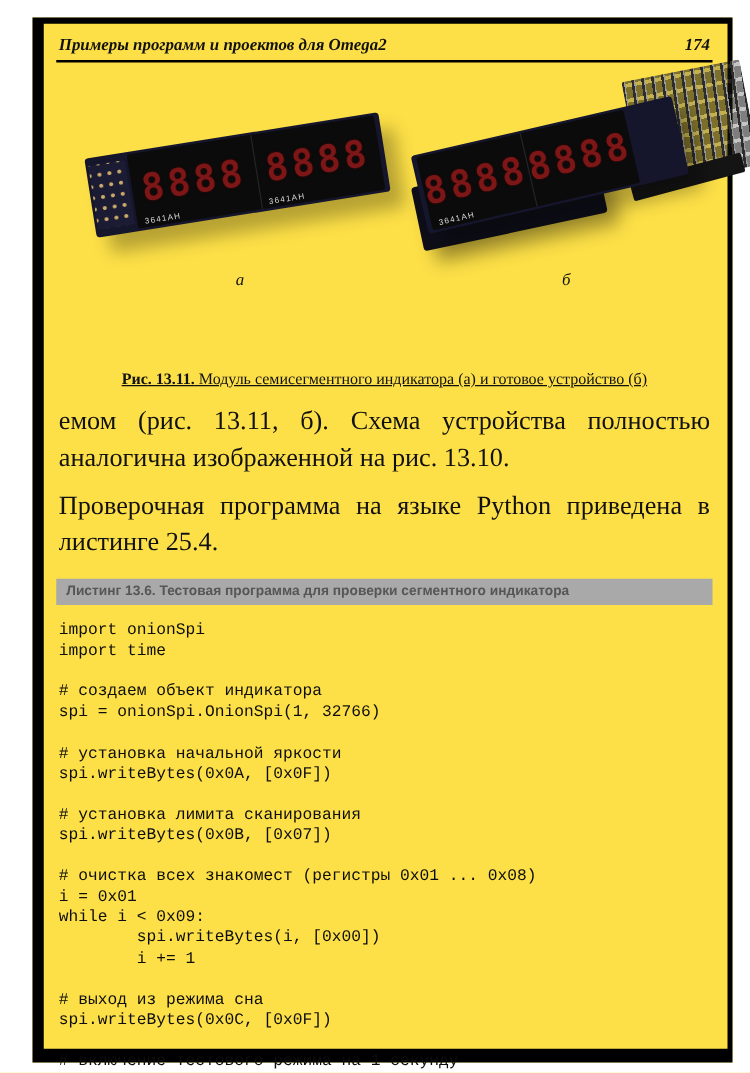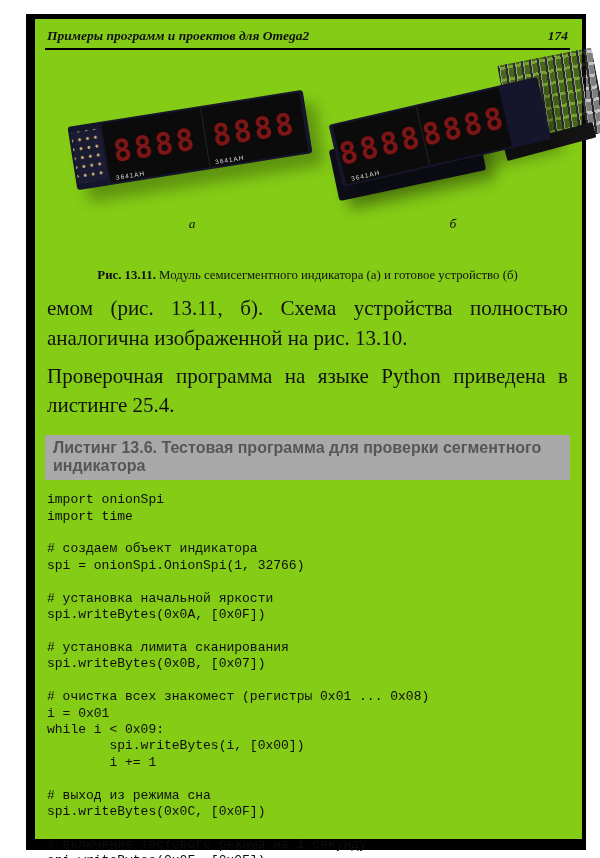--- a/index.html
+++ b/index.html
@@ -3,21 +3,21 @@
 <meta charset="utf-8">
 <style>
   html,body{margin:0;padding:0;background:#ffffff;}
   body{width:600px;height:858px;position:relative;font-family:"Liberation Serif",serif;color:#111;overflow:hidden;}
 
   
   .frame{
     position:absolute; left:26px; top:14px; right:14px; bottom:8px;
     border-left:9px solid #000; border-top:5px solid #000;
     border-right:4px solid #000; border-bottom:11px solid #000;
-    background:#84cc16;
+    background:#fde047;
   }
   .inner{position:absolute; inset:0; padding:6px 12px 0 10px;}
 
   
   .runhead{
     display:flex; justify-content:space-between; align-items:flex-end;
     font-family:"Liberation Serif",serif; font-style:italic; font-weight:bold;
     font-size:13.5px; padding:3px 2px 4px 2px; border-bottom:2.5px solid #000;
   }
 
@@ -58,31 +58,31 @@
         background:
           repeating-linear-gradient(93deg,#2c2c2c 0 2px,#9a9a9a 2px 3px,rgba(255,255,255,0) 3px 8px),
           repeating-linear-gradient(0deg,rgba(20,20,20,0.55) 0 9px,rgba(90,90,90,0.35) 9px 12px);
         border-radius:2px;}
   .pinbase{position:absolute; right:-44px; top:58px; width:92px; height:16px;
         background:#141414; transform:rotate(-2deg); border-radius:2px;}
 
   .photo-label{position:absolute; bottom:-4px; left:0; right:0; text-align:center;
         font-style:italic; font-size:13.5px;}
 
-  .caption{margin-top:12px; text-align:center; font-size:12.8px; line-height:1.25;}
+  .caption{margin-top:40px; text-align:center; font-size:12.8px; line-height:1.25;text-decoration:underline;}
   .caption b{font-weight:bold;}
 
   
   .para{font-size:21px; line-height:1.42; text-align:justify; margin:10px 2px 0 2px;}
   .para.second{margin-top:8px;}
 
   
   .listing-bar{
     margin:14px 0 0 0; background:#a9a9a9; color:#565656;
-    font-family:"Liberation Sans",sans-serif; font-weight:bold; font-size:16px;
+    font-family:"Liberation Sans",sans-serif; font-weight:bold; font-size:11px;
     padding:4px 6px 5px 8px;
   }
   pre.code{
     margin:12px 0 0 2px; font-family:"Liberation Mono","DejaVu Sans Mono",monospace;
     font-size:13px; line-height:16.4px; white-space:pre; color:#0d0d0d;
   }
 </style>
 </head>
 <body>
 

